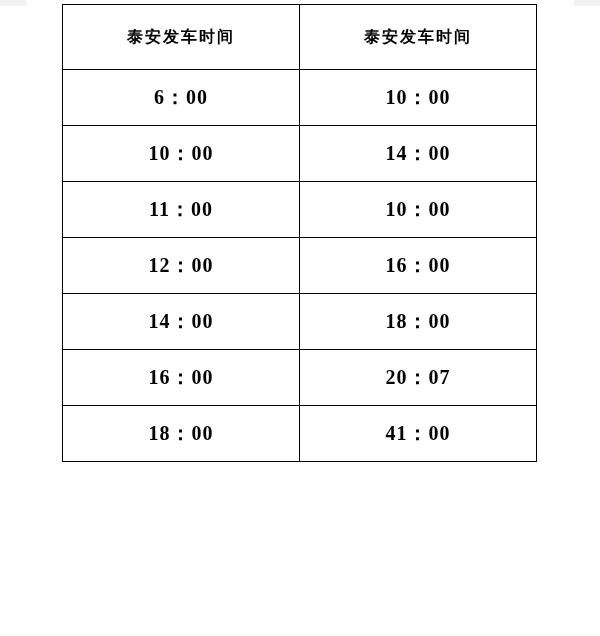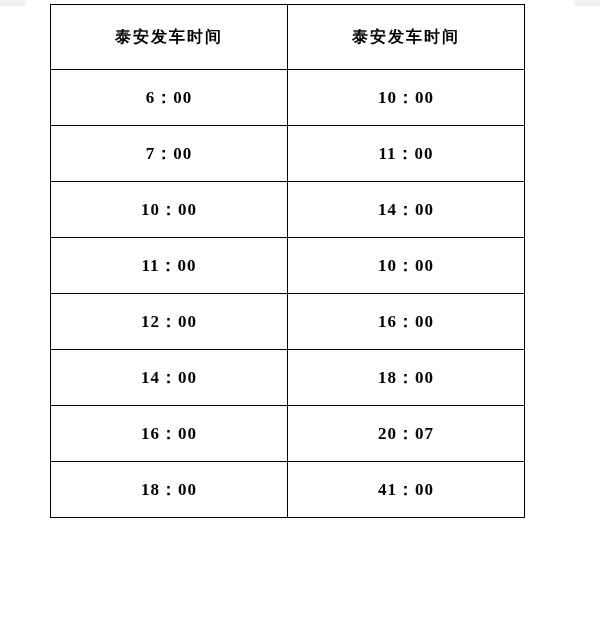--- a/index.html
+++ b/index.html
@@ -25,21 +25,21 @@
     top: 0;
     width: 26px;
     height: 6px;
     background: #f2f2f2;
   }
   .corner-mark.left { left: 0; }
   .corner-mark.right { right: 0; }
 
   .table-wrap {
     position: absolute;
-    left: 50px;
+    left: 62px;
     top: 4px;
     width: 472px;
   }
   table.schedule {
     border-collapse: collapse;
     width: 472px;
     table-layout: fixed;
   }
   table.schedule td, table.schedule th {
     border: 1px solid #000000;
@@ -49,21 +49,21 @@
   }
   table.schedule thead th {
     height: 64px;
     font-size: 16px;
     font-weight: bold;
     letter-spacing: 2px;
     font-family: "Liberation Sans", sans-serif;
   }
   table.schedule tbody td {
     height: 55px;
-    font-size: 17px;
+    font-size: 20px;
     font-weight: bold;
     font-family: "Liberation Serif", serif;
     letter-spacing: 1px;
   }
   .col-a { width: 236px; }
   .col-b { width: 236px; }
 </style>
 </head>
 <body>
 
@@ -76,24 +76,20 @@
       <thead>
         <tr>
           <th class="col-a">泰安发车时间</th>
           <th class="col-b">泰安发车时间</th>
         </tr>
       </thead>
       <tbody>
         <tr>
           <td class="col-a">6：00</td>
           <td class="col-b">10：00</td>
-        </tr>
-        <tr>
-          <td class="col-a">7：00</td>
-          <td class="col-b">11：00</td>
         </tr>
         <tr>
           <td class="col-a">10：00</td>
           <td class="col-b">14：00</td>
         </tr>
         <tr>
           <td class="col-a">11：00</td>
           <td class="col-b">10：00</td>
         </tr>
         <tr>

